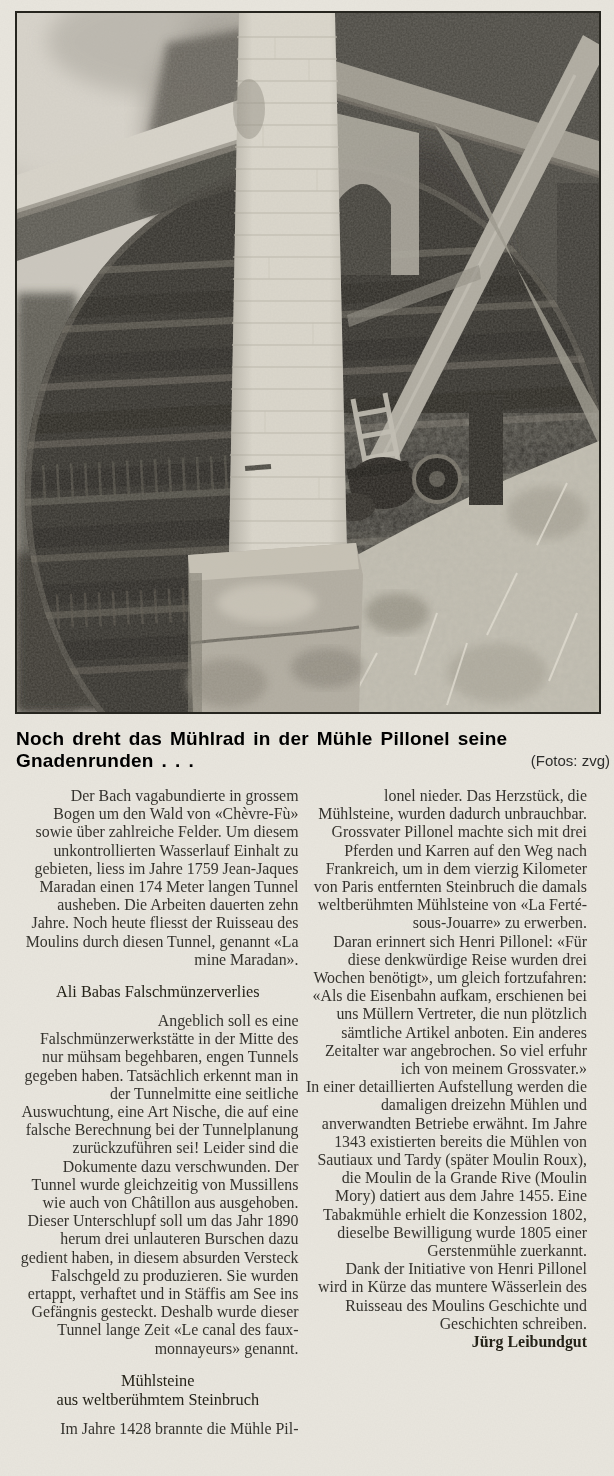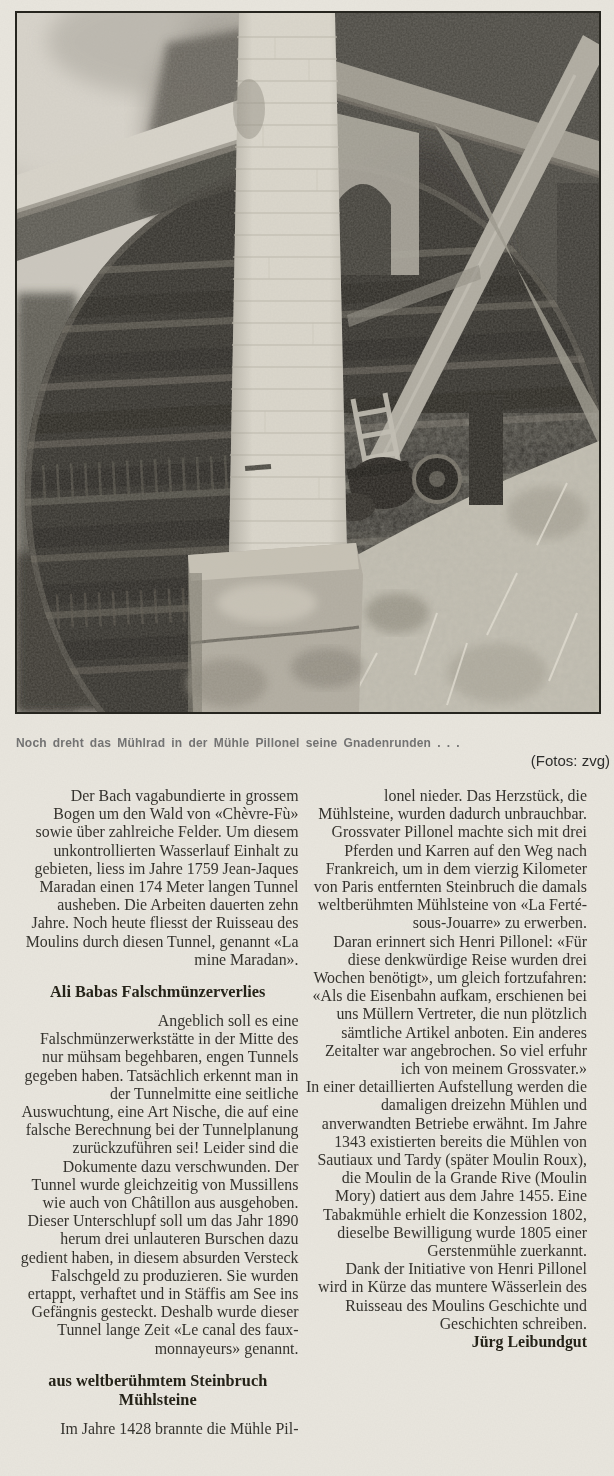--- a/index.html
+++ b/index.html
@@ -12,39 +12,39 @@
   }
   .paper-noise{position:absolute;left:0;top:0;z-index:0;pointer-events:none;}
   .photo-frame{
     position:absolute;left:15px;top:11px;width:582px;height:699px;
     border:2px solid #26251f;background:#b6b2a9;z-index:1;
   }
   .photo-frame svg{display:block;}
   .caption{
     position:absolute;left:16px;top:728px;width:582px;z-index:2;
     font-family:"Liberation Sans", sans-serif;font-weight:bold;
-    font-size:12px;letter-spacing:.2px;word-spacing:2.5px;color:#737373;margin-top:8px;
+    font-size:19px;letter-spacing:.2px;word-spacing:2.5px;color:#000000;
   }
   .credit{
     position:absolute;right:4px;top:752px;z-index:2;
     font-family:"Liberation Sans", sans-serif;font-size:15px;color:#2d2d2b;
   }
   .columns{
     position:absolute;left:17px;top:787px;width:580px;z-index:2;
     display:flex;gap:7px;
   }
   .col{
     width:281.5px;font-size:15.9px;line-height:18.2px;
     text-align:justify;hyphens:auto;-webkit-hyphens:auto;
   }
   .col p{margin:0;text-align:right;}
   .col p.indent{text-indent:21px;}
   .col p.gap-above{}
   .subhead{
-    text-align:center;font-weight:bold;color:#252319;
+    text-align:center;font-weight:normal;color:#252319;
     font-size:16.3px;line-height:19px;margin:13px 0 11px 0;
   }
   .subhead .line{display:block;}
   .byline{text-align:right;font-weight:bold;color:#252319;margin-top:1px;}
 </style>
 </head>
 <body>
 
 <svg class="paper-noise" width="614" height="1476">
   <defs>
@@ -255,22 +255,22 @@
 
 <div class="caption">Noch dreht das Mühlrad in der Mühle Pillonel seine Gnadenrunden . . .</div>
 <div class="credit">(Fotos: zvg)</div>
 
 <div class="columns">
   <div class="col">
     <p class="indent">Der Bach vagabundierte in grossem Bogen um den Wald von «Chèvre-Fù» sowie über zahlreiche Felder. Um diesem unkontrollierten Wasserlauf Einhalt zu gebieten, liess im Jahre 1759 Jean-Jaques Maradan einen 174 Meter langen Tunnel ausheben. Die Arbeiten dauerten zehn Jahre. Noch heute fliesst der Ruisseau des Moulins durch diesen Tunnel, genannt «La mine Maradan».</p>
     <div class="subhead">Ali Babas Falschmünzerverlies</div>
     <p>Angeblich soll es eine Falschmünzerwerkstätte in der Mitte des nur mühsam begehbaren, engen Tunnels gegeben haben. Tatsächlich erkennt man in der Tunnelmitte eine seitliche Auswuchtung, eine Art Nische, die auf eine falsche Berechnung bei der Tunnelplanung zurückzuführen sei! Leider sind die Dokumente dazu verschwunden. Der Tunnel wurde gleichzeitig von Mussillens wie auch von Châtillon aus ausgehoben. Dieser Unterschlupf soll um das Jahr 1890 herum drei unlauteren Burschen dazu gedient haben, in diesem absurden Versteck Falschgeld zu produzieren. Sie wurden ertappt, verhaftet und in Stäffis am See ins Gefängnis gesteckt. Deshalb wurde dieser Tunnel lange Zeit «Le canal des faux-monnayeurs» genannt.</p>
     <div class="subhead">
+      <span class="line">Mühlsteine</span>
       <span class="line">aus weltberühmtem Steinbruch</span>
-      <span class="line">Mühlsteine</span>
     </div>
     <p>Im Jahre 1428 brannte die Mühle Pil-</p>
   </div>
   <div class="col">
     <p>lonel nieder. Das Herzstück, die Mühlsteine, wurden dadurch unbrauchbar. Grossvater Pillonel machte sich mit drei Pferden und Karren auf den Weg nach Frankreich, um in dem vierzig Kilometer von Paris entfernten Steinbruch die damals weltberühmten Mühlsteine von «La Ferté-sous-Jouarre» zu erwerben.</p>
     <p class="indent">Daran erinnert sich Henri Pillonel: «Für diese denkwürdige Reise wurden drei Wochen benötigt», um gleich fortzufahren: «Als die Eisenbahn aufkam, erschienen bei uns Müllern Vertreter, die nun plötzlich sämtliche Artikel anboten. Ein anderes Zeitalter war angebrochen. So viel erfuhr ich von meinem Grossvater.»</p>
     <p>In einer detaillierten Aufstellung werden die damaligen dreizehn Mühlen und anverwandten Betriebe erwähnt. Im Jahre 1343 existierten bereits die Mühlen von Sautiaux und Tardy (später Moulin Roux), die Moulin de la Grande Rive (Moulin Mory) datiert aus dem Jahre 1455. Eine Tabakmühle erhielt die Konzession 1802, dieselbe Bewilligung wurde 1805 einer Gerstenmühle zuerkannt.</p>
     <p class="indent gap-above">Dank der Initiative von Henri Pillonel wird in Kürze das muntere Wässerlein des Ruisseau des Moulins Geschichte und Geschichten schreiben.</p>
     <p class="byline">Jürg Leibundgut</p>
   </div>

